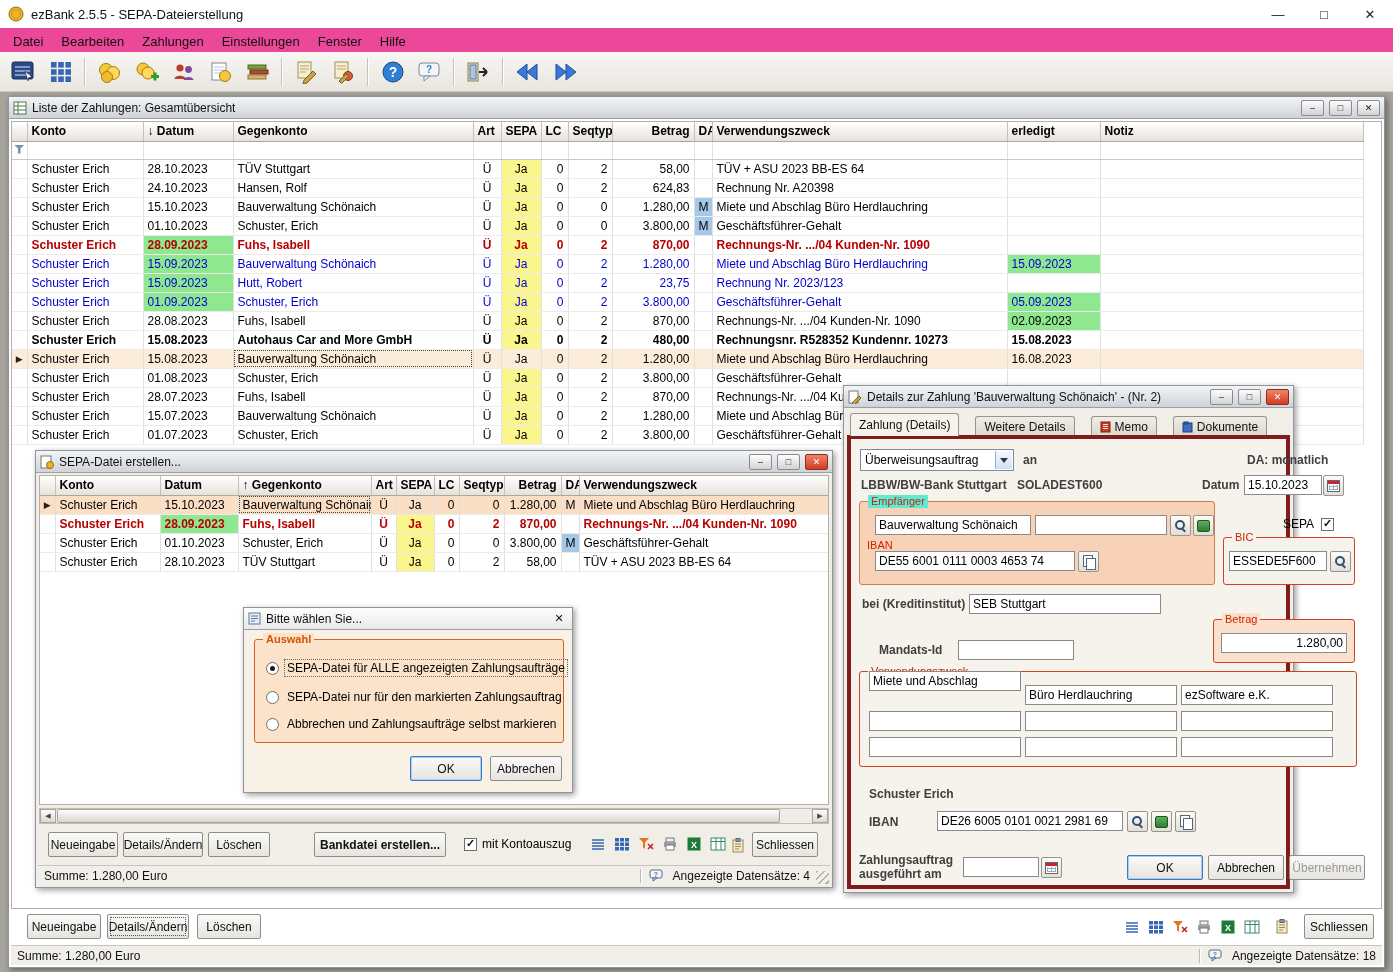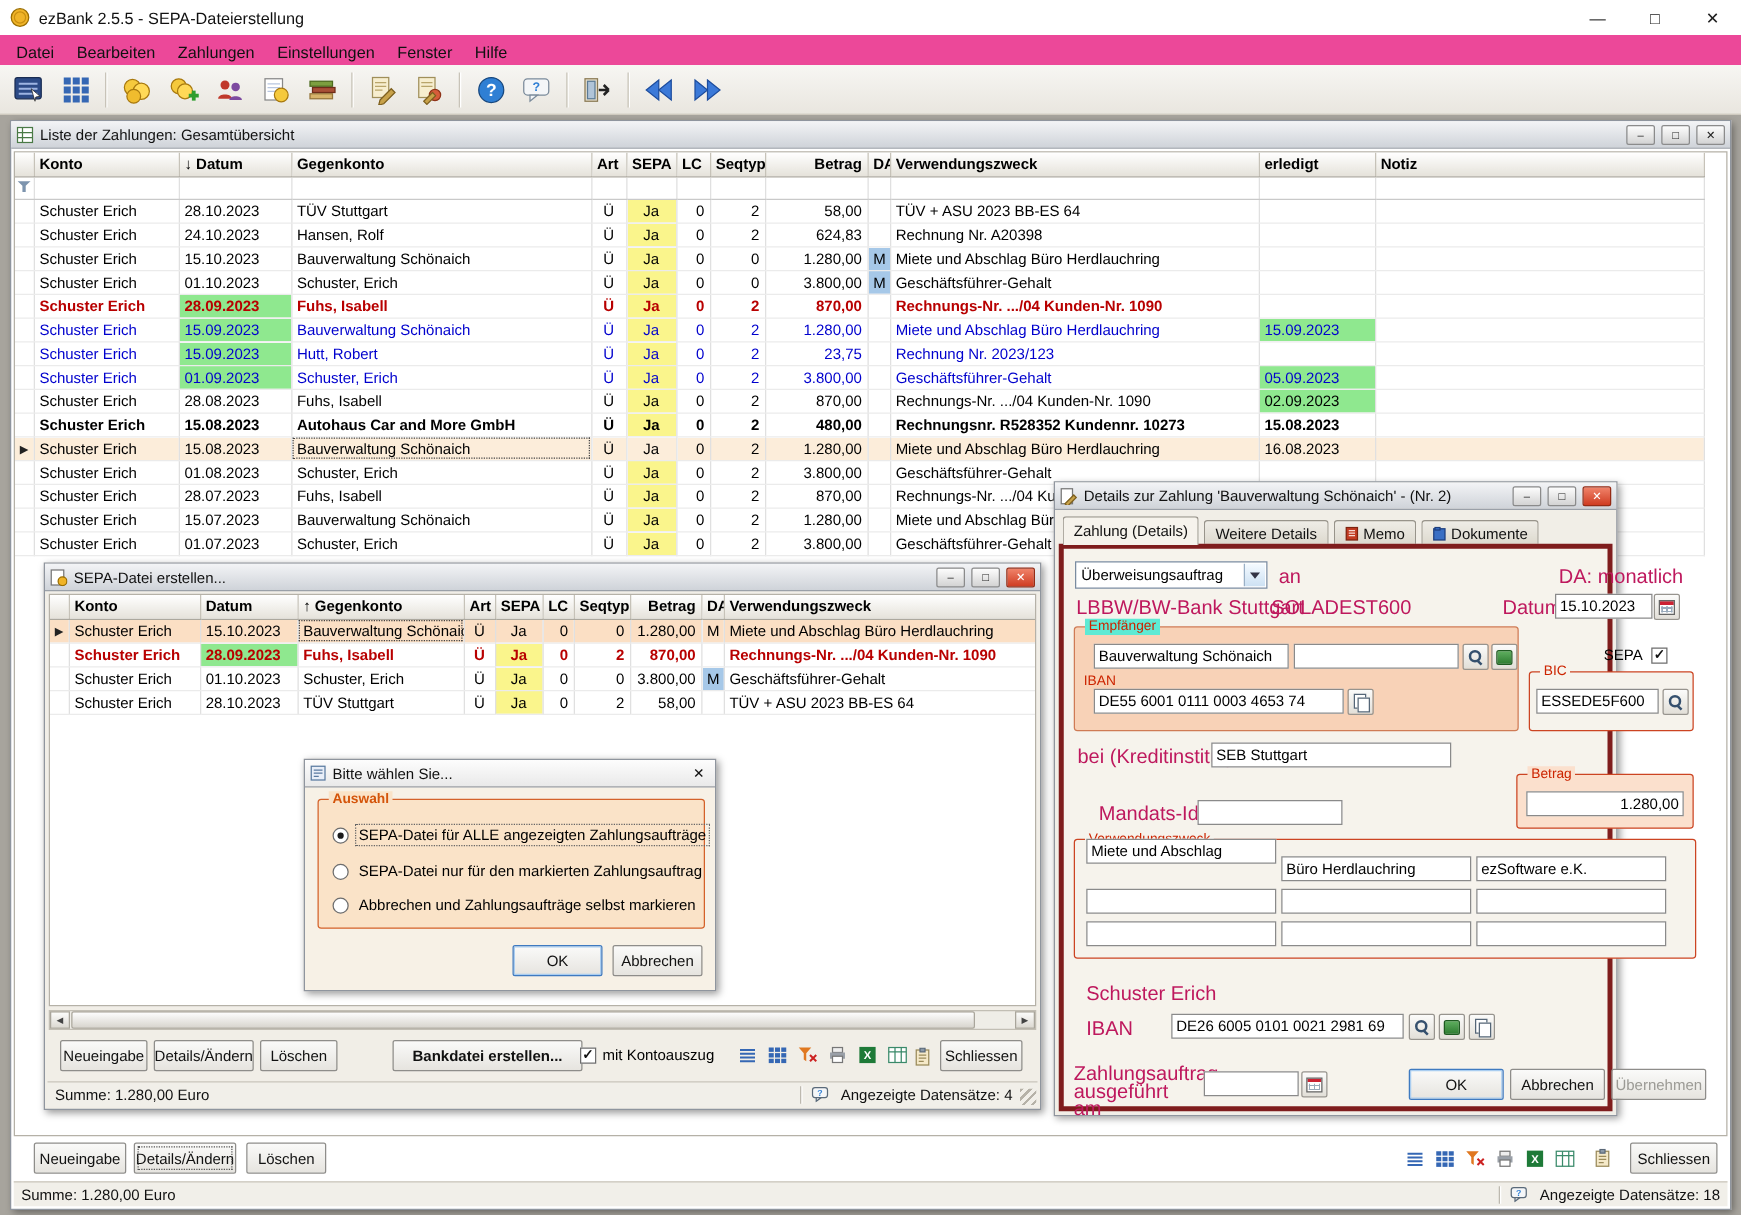--- a/index.html
+++ b/index.html
@@ -70,25 +70,25 @@
 
   
   .sbar { position:absolute; left:2px; right:2px; bottom:2px; height:20px; background:#f1efe9; border-top:1px solid #c9c5bb; display:flex; align-items:center; font-size:12px; color:#111; padding:0 6px; gap:6px; }
   .sspace { flex:1; } .sdiv { width:1px; height:14px; background:#bdb9af; box-shadow:1px 0 0 #fff; }
   .grip { position:absolute; right:1px; bottom:1px; width:13px; height:13px; background:repeating-linear-gradient(135deg,#b6b2a8 0 2px,transparent 2px 5px); }
 
   .iconstrip { position:absolute; display:flex; gap:4px; align-items:center; }
   .mico { width:20px; height:18px; display:inline-flex; align-items:center; justify-content:center; }
 
   
-  .tabstrip { position:absolute; top:27px; left:6px; right:6px; height:23px; display:flex; align-items:flex-end; gap:4px; }
+  .tabstrip { position:absolute; top:27px; left:6px; right:6px; height:23px; display:flex; align-items:flex-end; gap:16px; }
   .tab { height:20px; padding:0 8px; background:linear-gradient(#efede7,#dcd8cd); border:1px solid #98948b; border-bottom:none; border-radius:3px 3px 0 0; display:flex; align-items:center; gap:4px; font-size:12px; color:#111; }
   .tab.active { height:23px; background:#f6f3ec; z-index:2; }
   .dbody { position:absolute; top:49px; left:3px; right:3px; bottom:3px; background:#f6f3ec; border:4px solid #7f1d1d; }
-  .lbl { position:absolute; font-size:16px; color:#be185d; white-space:nowrap; }
+  .lbl { position:absolute; font-size:12px; color:#404040; white-space:nowrap;font-weight:bold; }
   .rlab { position:absolute; font-size:11px; color:#cc2400; white-space:nowrap; }
   .grp { position:absolute; border:1px solid #cf7b55; border-radius:3px; background:#f6f3ec; }
   .grp.salmon { background:#f8d2b7; }
   .grplab { position:absolute; top:-7px; left:8px; font-size:11px; color:#cc2400; background:#f6f3ec; padding:0 3px; line-height:13px; white-space:nowrap; }
   .grp.salmon > .grplab { background:#5eead4; }
   .combo { position:absolute; height:22px; background:#fff; border:1px solid #7a8ba0; font-size:12px; display:flex; align-items:center; padding:0 20px 0 4px; }
   .combo .cbtnbox { position:absolute; right:1px; top:1px; bottom:1px; width:17px; background:linear-gradient(#f4faff,#cde1f3); border-left:1px solid #9ab0c6; display:flex; align-items:center; justify-content:center; }
   .darr { width:0; height:0; border:4px solid transparent; border-top:5px solid #334; margin-top:4px; }
 
   
@@ -705,21 +705,21 @@
           </table>
       </div>
       <div class="hscroll" style="left:3px; right:3px; top:357px;">
         <span class="sarr" style="left:0;">◀</span>
         <span class="sthumb"></span>
         <span class="sarr" style="right:0;">▶</span>
       </div>
       <div class="btn" style="left:12px; top:381px; width:70px;">Neueingabe</div>
       <div class="btn" style="left:87px; top:381px; width:80px;">Details/Ändern</div>
       <div class="btn" style="left:172px; top:381px; width:62px;">Löschen</div>
-      <div class="btn bold" style="left:278px; top:381px; width:152px;">Bankdatei erstellen...</div>
+      <div class="btn bold" style="left:278px; top:381px; width:132px;">Bankdatei erstellen...</div>
       <div style="position:absolute; left:428px; top:386px; display:flex; align-items:center; gap:5px; font-size:12px;">
         <span class="chk on"></span>
         <span>mit Kontoauszug</span>
       </div>
       <div class="iconstrip" style="left:552px; top:384px;">
         <span class="mico">
             <svg width="16" height="14">
               <path d="M2 3h12M2 6h12M2 9h12M2 12h12" stroke="#3567b4" stroke-width="1.6"></path>
             </svg>
           </span>

